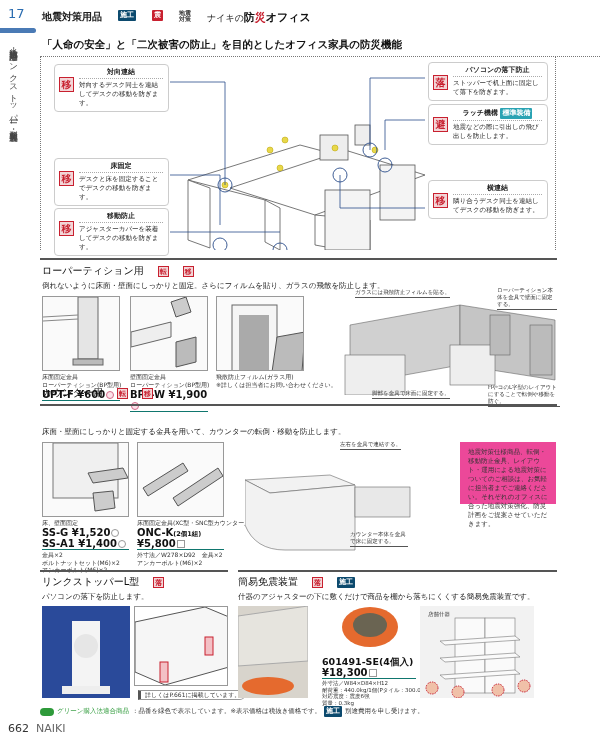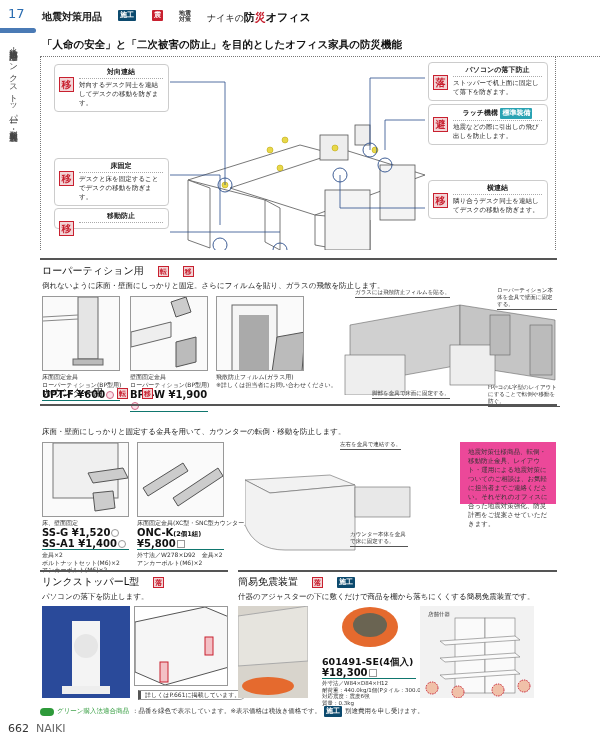--- a/index.html
+++ b/index.html
@@ -108,20 +108,21 @@
   <div>対向するデスク同士を連結してデスクの移動を防ぎます。</div>
 </div>
 <div class="callout" style="left:54px;top:158px;width:115px">
   <span class="kanji">移</span>
   <div class="ttl">床固定</div>
   <div>デスクと床を固定することでデスクの移動を防ぎます。</div>
 </div>
 <div class="callout" style="left:54px;top:208px;width:115px">
   <span class="kanji">移</span>
   <div class="ttl">移動防止</div>
+  <div>アジャスターカバーを装着してデスクの移動を防ぎます。</div>
 </div>
 <div class="callout" style="left:428px;top:62px;width:120px">
   <span class="kanji">落</span>
   <div class="ttl">パソコンの落下防止</div>
   <div>ストッパーで机上面に固定して落下を防ぎます。</div>
 </div>
 <div class="callout" style="left:428px;top:104px;width:120px">
   <span class="kanji">避</span>
   <div class="ttl"><span>ラッチ機構</span> <span class="badge b-teal">標準装備</span></div>
   <div>地震などの際に引出しの飛び出しを防止します。</div>

